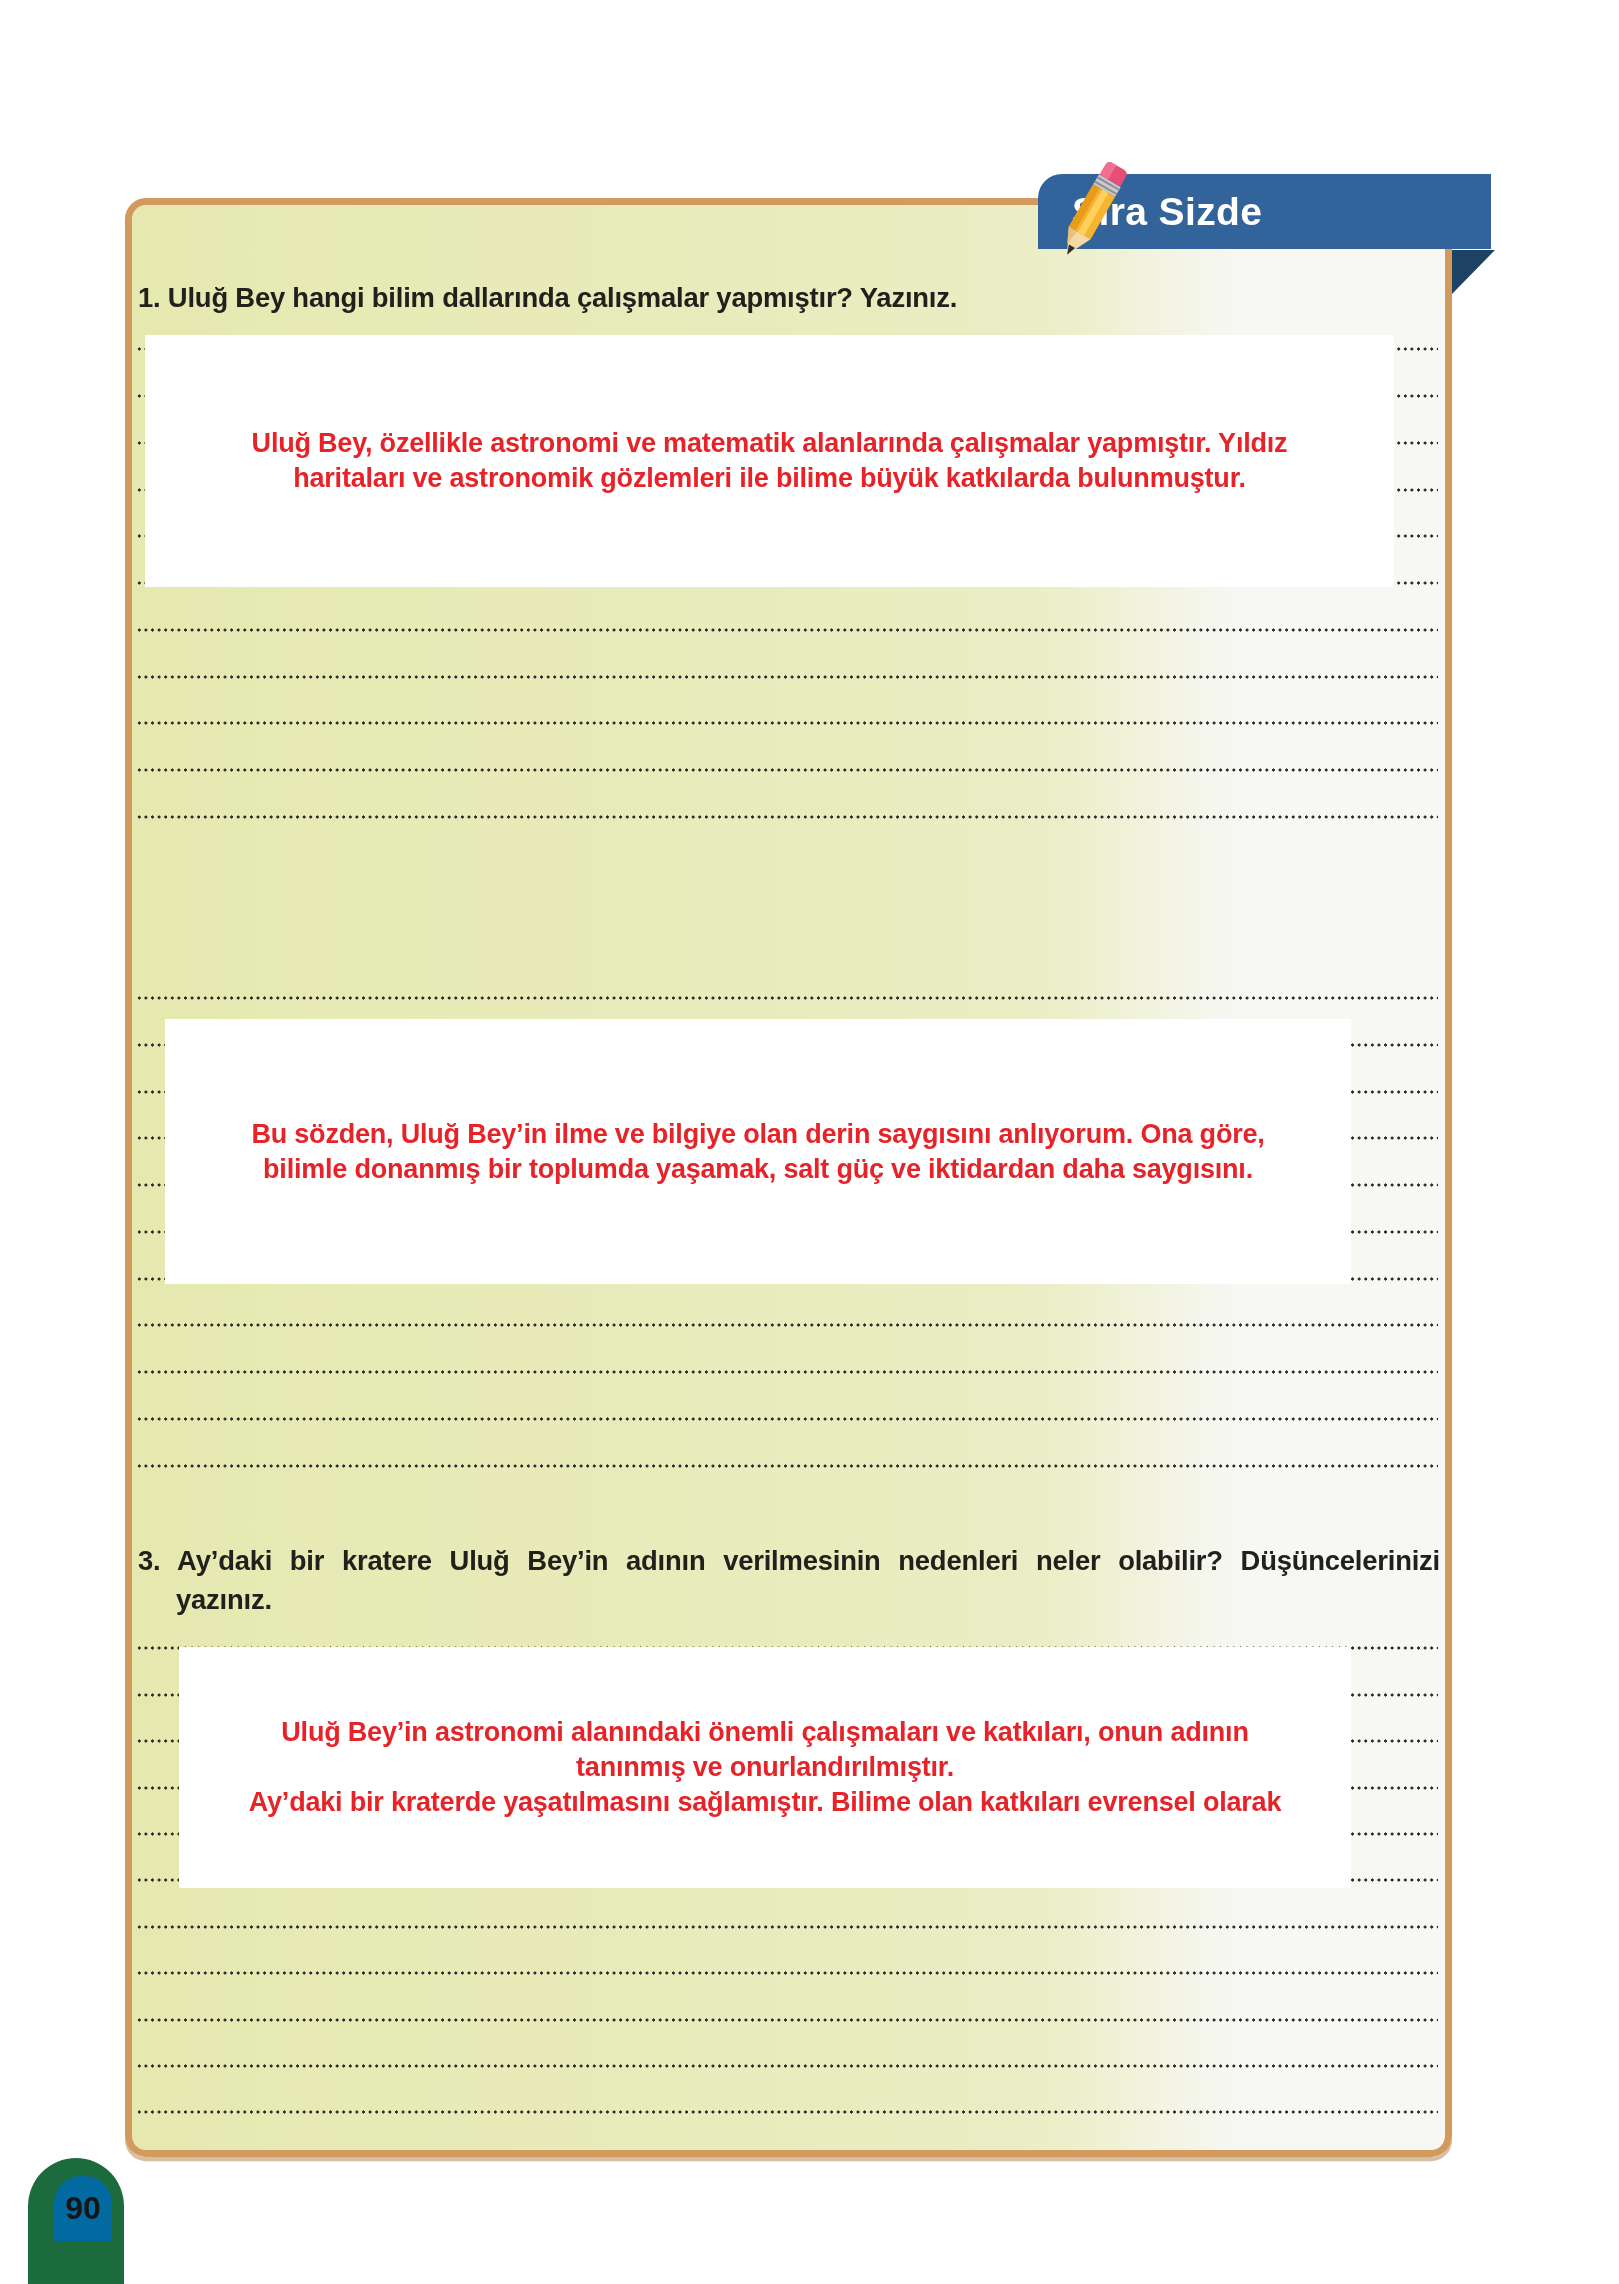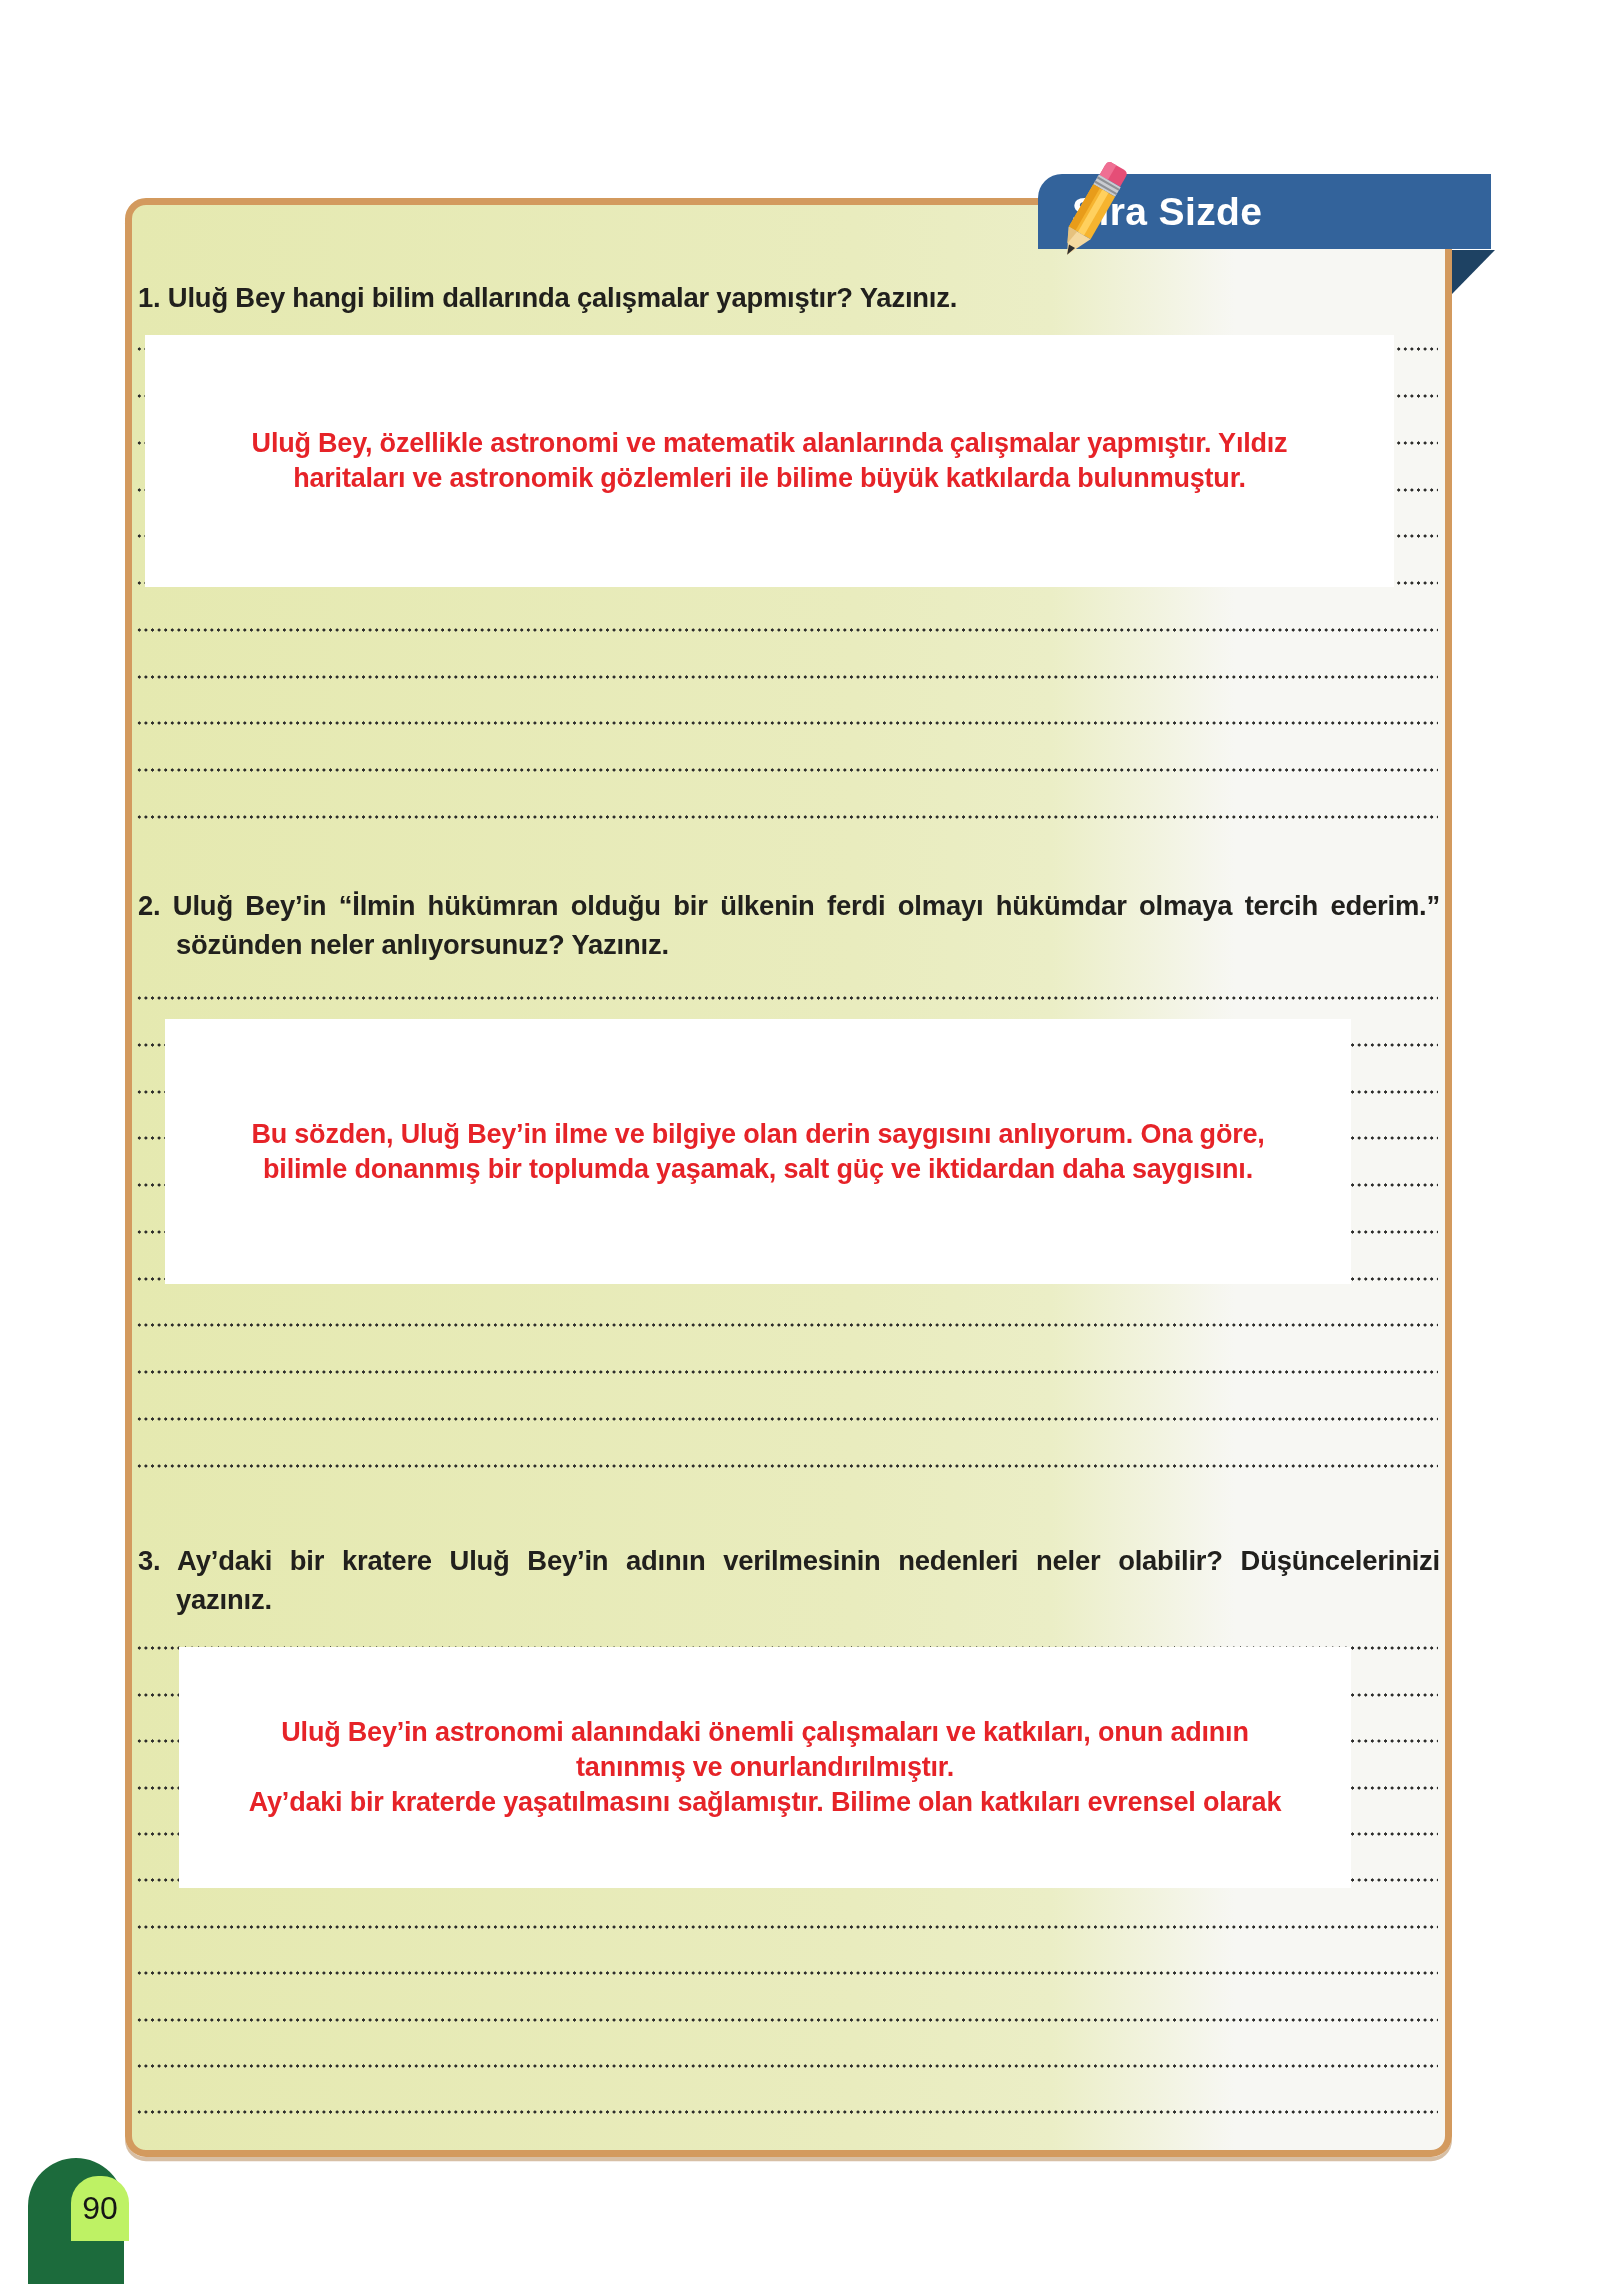--- a/index.html
+++ b/index.html
@@ -46,23 +46,23 @@
     position:absolute;left:1452px;top:250px;width:43px;height:44px;
     background:#1e4263;-webkit-clip-path:polygon(0 0,100% 0,0 100%);clip-path:polygon(0 0,100% 0,0 100%);
   }
   .pencil{position:absolute;left:1049px;top:156px;width:84px;height:112px;}
   
   .badge{
     position:absolute;left:28px;top:2158px;width:96px;height:126px;
     background:#1c6b3c;border-radius:49px 49px 0 0;
   }
   .badge-inner{
-    position:absolute;left:26px;top:17.6px;width:58px;height:65px;background:#bef264;
+    position:absolute;left:26px;top:17.6px;width:58px;height:65px;background:#0369a1;
     border-radius:27px 27px 0 0;display:flex;align-items:center;justify-content:center;
-    color:#161616;font-weight:400;font-size:32px;margin-left:17px;
+    color:#161616;font-weight:700;font-size:32px;
   }
 </style>
 </head>
 <body>
 
 <div class="stage">
 
   <div class="panel"></div>
 
   <div id="dotlines">
@@ -103,24 +103,20 @@
 
   <div class="question" style="top:278px;">
     <div class="qfirst">1. Uluğ Bey hangi bilim dallarında çalışmalar yapmıştır? Yazınız.</div>
   </div>
 
   <div class="ansbox" style="left:145px;top:335px;width:1249px;height:252px;">
     <div class="ansline">Uluğ Bey, özellikle astronomi ve matematik alanlarında çalışmalar yapmıştır. Yıldız</div>
     <div class="ansline">haritaları ve astronomik gözlemleri ile bilime büyük katkılarda bulunmuştur.</div>
   </div>
 
-  <div class="question" style="top:886px;">
-    <div class="qfirst qjust">2. Uluğ Bey’in “İlmin hükümran olduğu bir ülkenin ferdi olmayı hükümdar olmaya tercih ederim.”</div>
-    <div class="qcont">sözünden neler anlıyorsunuz? Yazınız.</div>
-  </div>
 
   <div class="ansbox" style="left:165px;top:1019px;width:1186px;height:265px;">
     <div class="ansline">Bu sözden, Uluğ Bey’in ilme ve bilgiye olan derin saygısını anlıyorum. Ona göre,</div>
     <div class="ansline">bilimle donanmış bir toplumda yaşamak, salt güç ve iktidardan daha saygısını.</div>
   </div>
 
   <div class="question" style="top:1541px;">
     <div class="qfirst qjust">3. Ay’daki bir kratere Uluğ Bey’in adının verilmesinin nedenleri neler olabilir? Düşüncelerinizi</div>
     <div class="qcont">yazınız.</div>
   </div>

